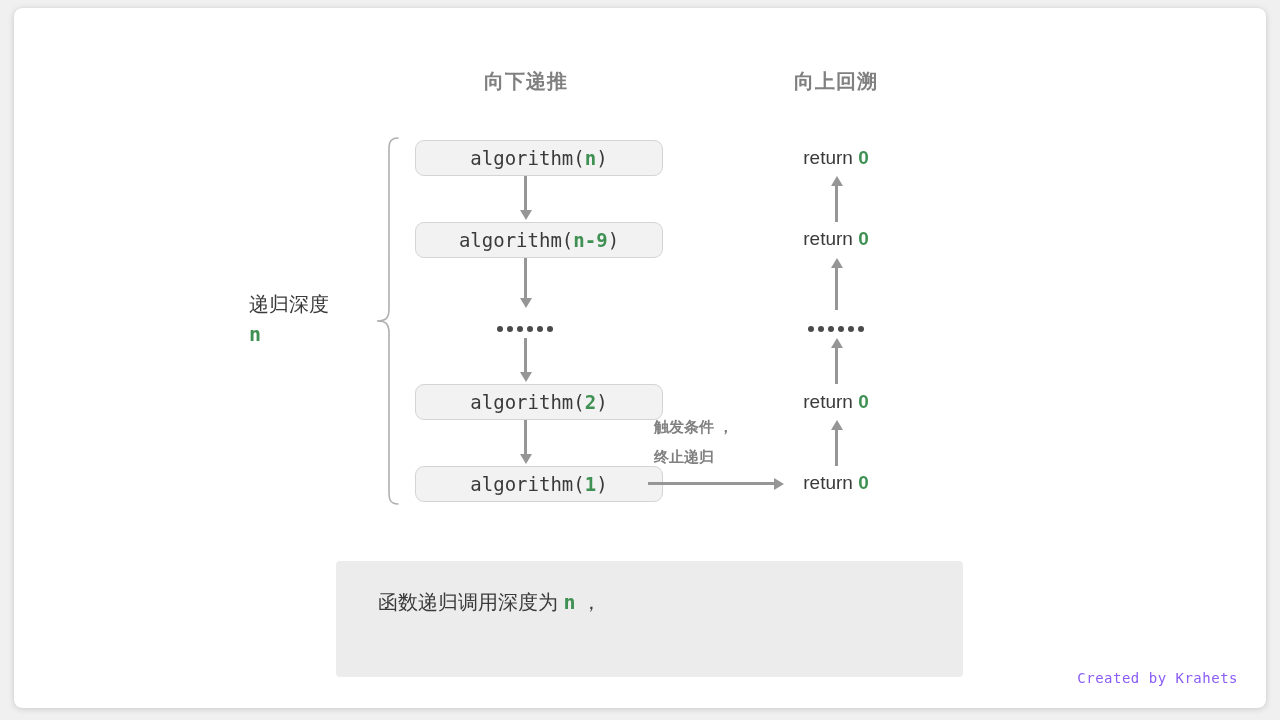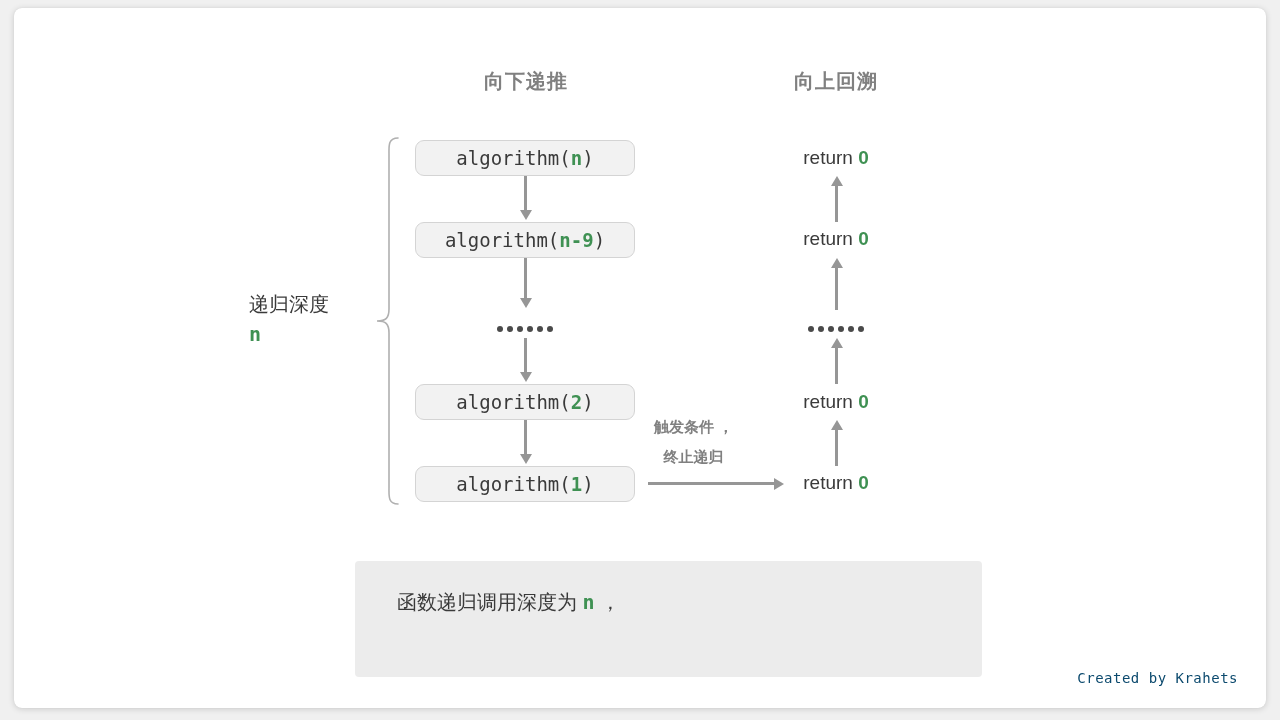--- a/index.html
+++ b/index.html
@@ -35,21 +35,21 @@
     white-space: nowrap;
     transform: translateX(-50%);
   }
   #hdr-down { left: 512px; top: 60px; }
   #hdr-up   { left: 822px; top: 60px; }
 
   
   .call-box {
     position: absolute;
     left: 401px;
-    width: 220px;
+    width: 248px;
     height: 36px;
     box-sizing: border-box;
     background: #f2f2f2;
     border: 1px solid #d4d4d4;
     border-radius: 9px;
     display: flex;
     align-items: center;
     justify-content: center;
     font-family: "DejaVu Sans Mono", monospace;
     font-size: 19px;
@@ -156,21 +156,20 @@
   
   .trigger-note {
     position: absolute;
     left: 640px;
     top: 404px;
     font-size: 15px;
     font-weight: bold;
     color: #808080;
     line-height: 30px;
     white-space: nowrap;
-    text-align: center;
   }
 
   
   #h-arrow-shaft {
     position: absolute;
     left: 634px;
     top: 474px;
     width: 128px;
     height: 3px;
     background: #969696;
@@ -191,21 +190,21 @@
     position: absolute;
     left: 360px;
     top: 128px;
     width: 30px;
     height: 370px;
   }
 
   
   #summary {
     position: absolute;
-    left: 341px;
+    left: 322px;
     top: 553px;
     width: 627px;
     height: 116px;
     background: #ececec;
     border-radius: 4px;
   }
   #summary-text {
     position: absolute;
     left: 42px;
     top: 22px;
@@ -223,21 +222,21 @@
     font-family: "DejaVu Sans Mono", monospace;
   }
 
   
   #credit {
     position: absolute;
     right: 28px;
     bottom: 22px;
     font-family: "DejaVu Sans Mono", monospace;
     font-size: 14px;
-    color: #0c4a6e;
+    color: #8b5cf6;
     letter-spacing: 0.5px;
   }
 </style>
 </head>
 <body>
 
 <div class="canvas">
 
   <div class="col-header" id="hdr-down">向下递推</div>
   <div class="col-header" id="hdr-up">向上回溯</div>

